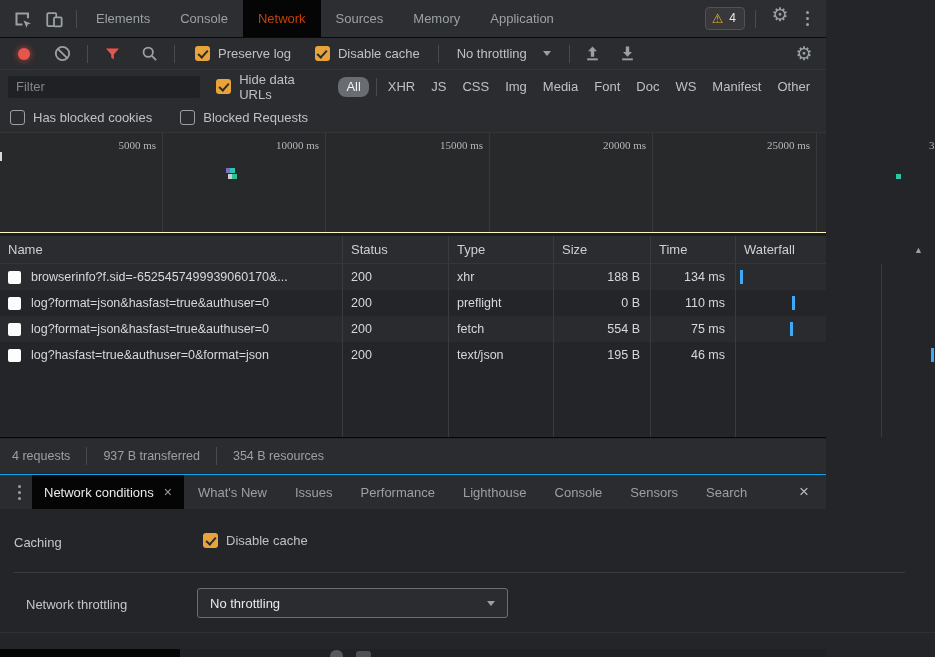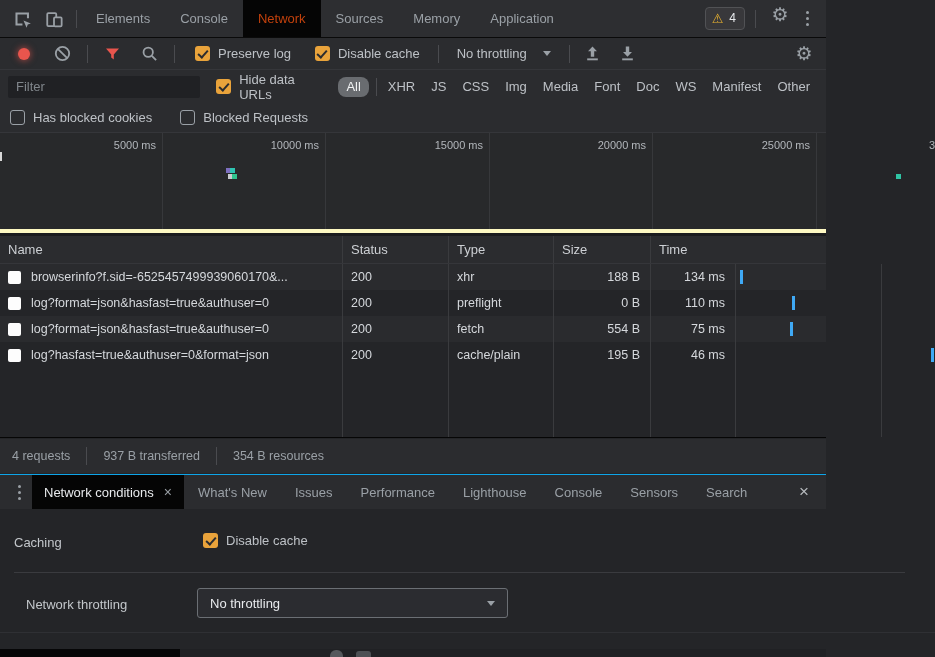--- a/index.html
+++ b/index.html
@@ -52,21 +52,21 @@
                   color:#e8eaed; font-size:13px; padding:0 8px; font-family:"Liberation Sans",sans-serif; }
   .filter-input::placeholder { color:#80868b; }
   .pill { background:#696c70; color:#f1f3f4; border-radius:8px; padding:2px 8px 3px; margin:0 4px 0 8px; cursor:pointer; }
   .ftype { color:#bdc1c6; padding:0 8px; cursor:pointer; }
 
   
   .checkrow { top:103px; height:30px; background:#2b2c2f; border-bottom:1px solid #35363a;
               display:flex; align-items:center; padding:0 2px; }
 
   
-  .overview { top:133px; height:100px; background:#28292b; border-bottom:4px solid #fef9c3; }
+  .overview { top:133px; height:100px; background:#28292b; border-bottom:1px solid #fef9c3;font-family:Liberation Serif, serif; }
   .gridline { position:absolute; top:0; bottom:0; width:1px; background:#37383b; }
   .tick-label { position:absolute; top:6px; height:14px; text-align:right; color:#b2b6bb; font-size:11px; }
   .load-tick { position:absolute; left:0; top:19px; width:2px; height:9px; background:#d8d8d8; }
   .tl-mark { position:absolute; display:flex; }
   .tl-mark i { display:block; height:100%; }
 
   .gap1 { top:233px; height:3px; background:#1b1c1e; }
 
   
   .table { top:236px; height:202px; background:#242528; border-bottom:1px solid #060606; }
@@ -288,20 +288,24 @@
 
   <div class="abs gap1"></div>
 
   <div class="abs table">
     <div class="tgrid thead">
       <div class="cell">Name</div>
       <div class="cell">Status</div>
       <div class="cell">Type</div>
       <div class="cell">Size</div>
       <div class="cell">Time</div>
+      <div class="cell">
+        <span>Waterfall</span>
+        <span class="sort-tri">▲</span>
+      </div>
     </div>
 
     <div class="tgrid trow bg-a">
       <div class="cell">
           <span class="file-ic"></span>
         <span class="name-txt">browserinfo?f.sid=-6525457499939060170&amp;...</span>
         </div>
       <div class="cell">200</div>
       <div class="cell">xhr</div>
       <div class="cell num">188 B</div>
@@ -329,21 +333,21 @@
       <div class="cell num">554 B</div>
       <div class="cell num">75 ms</div>
       <div class="cell"></div>
     </div>
     <div class="tgrid trow bg-b">
       <div class="cell">
           <span class="file-ic"></span>
         <span class="name-txt">log?hasfast=true&amp;authuser=0&amp;format=json</span>
         </div>
       <div class="cell">200</div>
-      <div class="cell">cache/plain</div>
+      <div class="cell">text/json</div>
       <div class="cell num">195 B</div>
       <div class="cell num">46 ms</div>
       <div class="cell"></div>
     </div>
 
     <div class="tgrid tempty">
       <div class="cell"></div>
         <div class="cell"></div>
         <div class="cell"></div>
       <div class="cell"></div>

